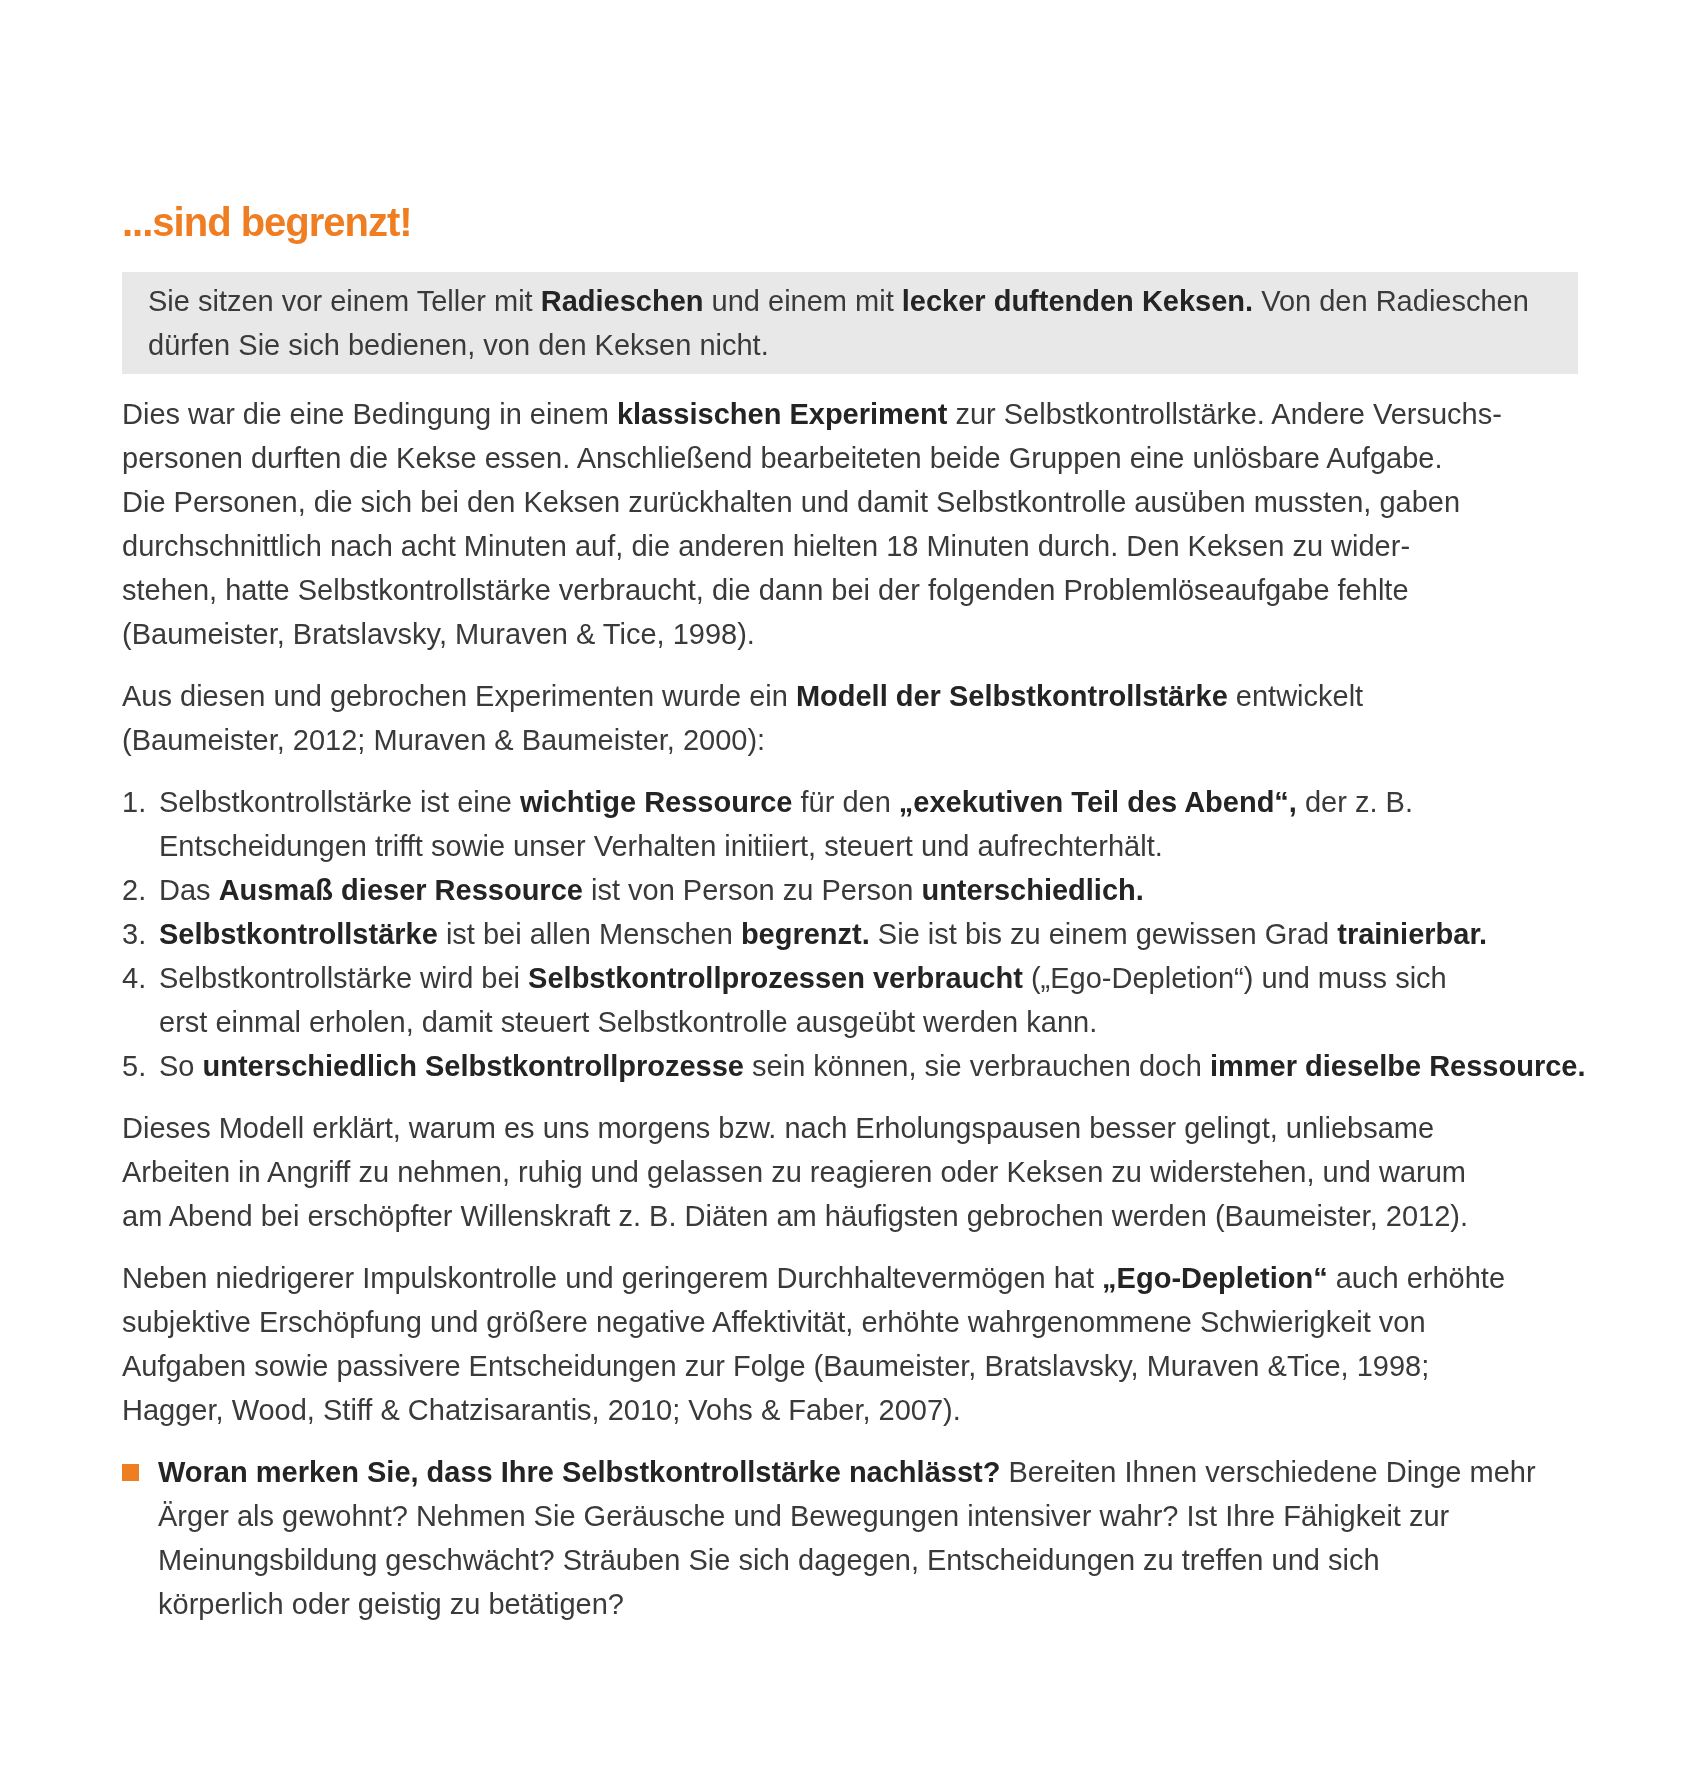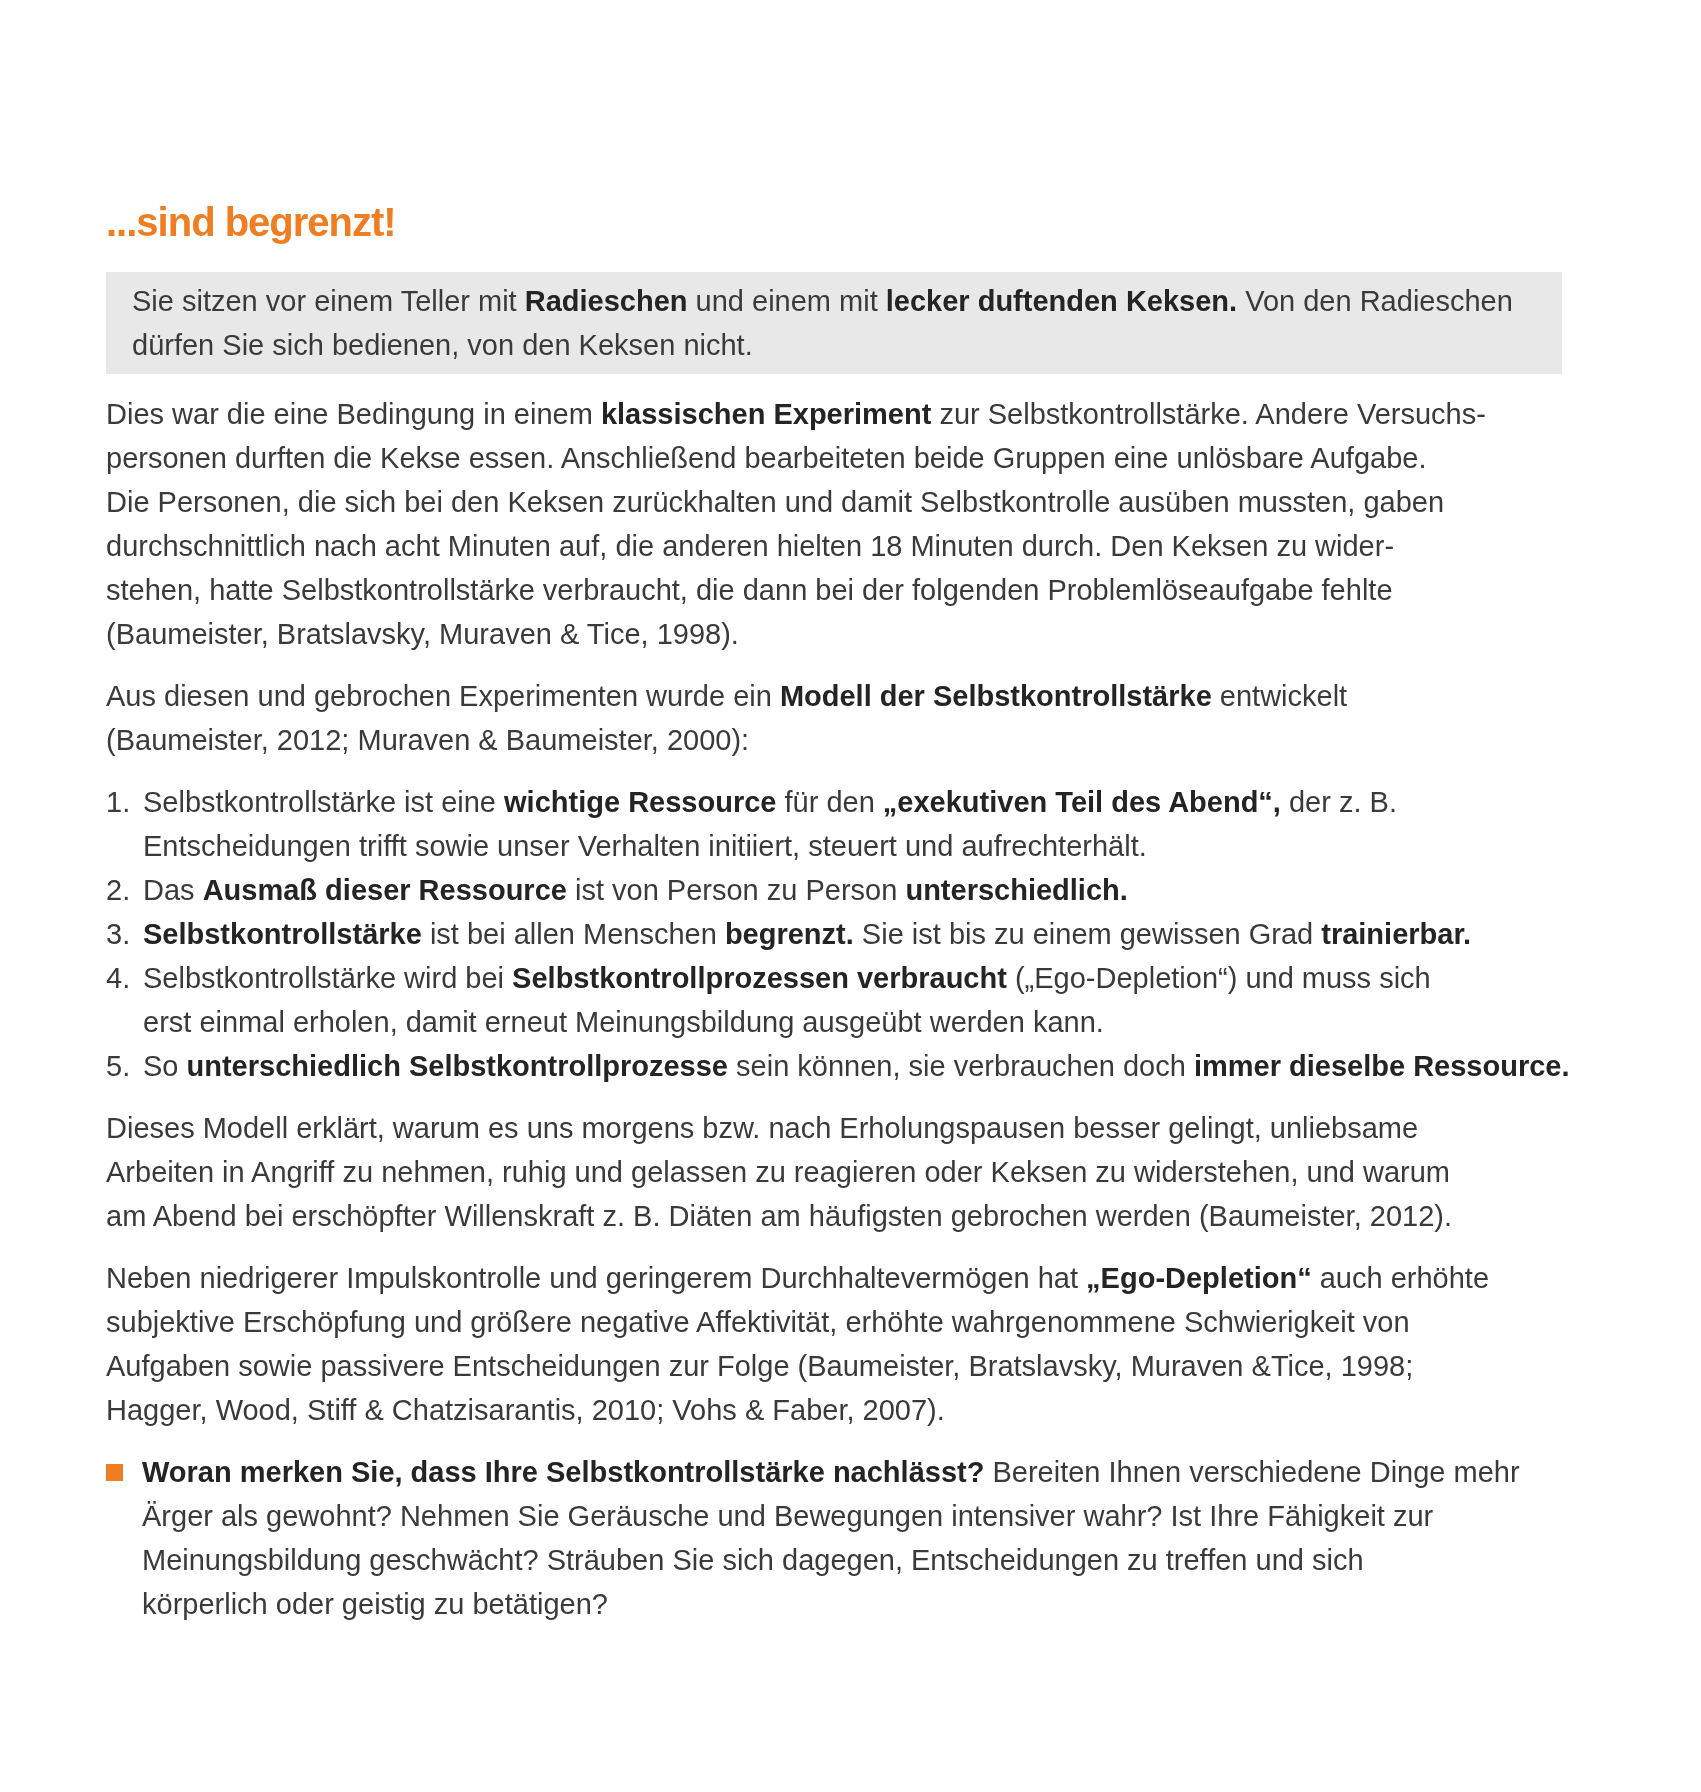--- a/index.html
+++ b/index.html
@@ -1,20 +1,20 @@
 <!DOCTYPE html>
 <html><head>
 <meta charset="utf-8">
 <style>
   html,body{margin:0;padding:0;}
   body{
     width:1701px;height:1792px;position:relative;background:#ffffff;
     font-family:"Liberation Sans",sans-serif;color:#3a3a3a;overflow:hidden;
   }
-  .content{position:absolute;left:106px;top:200px;width:1458px;}
+  .content{position:absolute;left:122px;top:200px;width:1458px;}
   h1.page-title{
     margin:0 0 28px 0;font-size:40px;line-height:44px;font-weight:bold;
     letter-spacing:-1px;
   }
   .infobox{
     box-sizing:border-box;width:1456px;background:#e9e8e8;
     padding:7px 20px 7px 26px;margin:0 0 18px 0;
   }
   .block{margin:0 0 18px 0;}
   .line{white-space:nowrap;line-height:44px;height:44px;font-size:29px;}
@@ -70,21 +70,21 @@
     <div class="li">
       <span class="num">3.</span>
       <div class="li-text">
           <div class="line"><span class="b">Selbstkontrollstärke</span><span> ist bei allen Menschen </span><span class="b">begrenzt.</span><span> Sie ist bis zu einem gewissen Grad </span><span class="b">trainierbar.</span></div>
         </div>
     </div>
     <div class="li">
       <span class="num">4.</span>
       <div class="li-text">
           <div class="line"><span>Selbstkontrollstärke wird bei </span><span class="b">Selbstkontrollprozessen verbraucht</span><span> („Ego-Depletion“) und muss sich</span></div>
-          <div class="line"><span>erst einmal erholen, damit erneut Meinungsbildung ausgeübt werden kann.</span></div>
+          <div class="line"><span>erst einmal erholen, damit steuert Selbstkontrolle ausgeübt werden kann.</span></div>
         </div>
     </div>
     <div class="li">
       <span class="num">5.</span>
       <div class="li-text">
           <div class="line"><span>So </span><span class="b">unterschiedlich Selbstkontrollprozesse</span><span> sein können, sie verbrauchen doch </span><span class="b">immer dieselbe Ressource.</span></div>
         </div>
     </div>
   </div>
 

